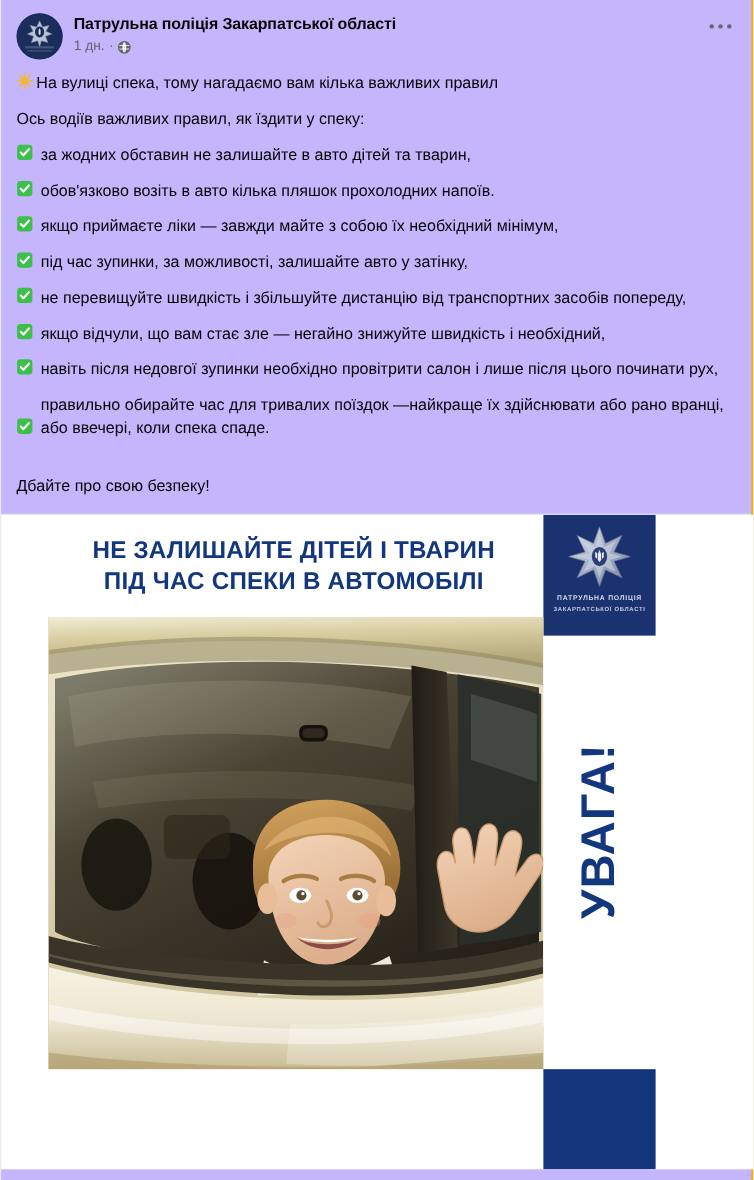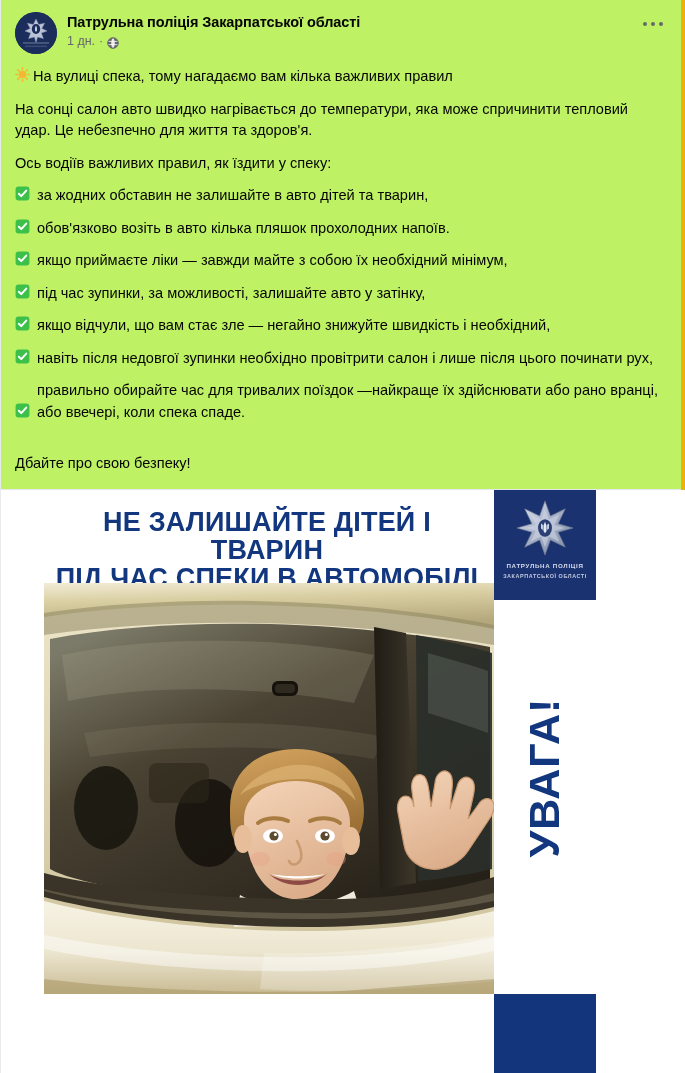--- a/index.html
+++ b/index.html
@@ -4,24 +4,24 @@
 <style>
   * { margin:0; padding:0; box-sizing:border-box; }
   html, body {
     width:685px; height:1073px;
     background:#ffffff;
     font-family:"Liberation Sans", sans-serif;
     overflow:hidden;
   }
   .post {
     width:685px; height:1073px;
-    background:#bef264;
+    background:#c4b5fd;
     position:relative;
     border-left:1px solid #e8eaed;
-    border-right:4px solid #eab308;
+    border-right:2px solid #eab308;
   }
 
   
   .post-header {
     display:flex;
     align-items:flex-start;
     padding:12px 14px 4px 14px;
     position:relative;
     height:60px;
   }
@@ -96,21 +96,21 @@
     overflow:hidden;
   }
 
   .headline {
     position:absolute;
     left:46px; top:18px;
     width:440px;
     text-align:center;
     color:#12377e;
     font-weight:bold;
-    font-size:27px;
+    font-size:22px;
     line-height:28px;
     letter-spacing:0.2px;
   }
   .headline .l2 { display:block; }
 
   
   .badge-block {
     position:absolute;
     left:493px; top:0px;
     width:102px; height:110px;
@@ -221,23 +221,20 @@
               <line x1="13.4" y1="8" x2="15.1" y2="8"></line>
               <line x1="3" y1="3" x2="4.2" y2="4.2"></line>
               <line x1="11.8" y1="11.8" x2="13" y2="13"></line>
               <line x1="13" y1="3" x2="11.8" y2="4.2"></line>
               <line x1="4.2" y1="11.8" x2="3" y2="13"></line>
             </g>
           </svg></span>
         <span class="txt">На вулиці спека, тому нагадаємо вам кілька важливих правил</span>
       </div>
       <div class="para plain">
-        <span class="txt">На сонці салон авто швидко нагрівається до температури, яка може спричинити тепловий удар. Це небезпечно для життя та здоров'я.</span>
-      </div>
-      <div class="para plain">
         <span class="txt">Ось водіїв важливих правил, як їздити у спеку:</span>
       </div>
       <div class="para">
         <span class="emoji check"><svg width="15" height="15" viewBox="0 0 16 16">
             <rect x="0.6" y="0.6" width="14.8" height="14.8" rx="3.2" fill="#3cc04a"></rect>
             <path d="M4.1,8.2 L6.7,10.8 L12.0,4.9" stroke="#ffffff" stroke-width="2.1" fill="none" stroke-linecap="round" stroke-linejoin="round"></path>
           </svg></span>
         <span class="txt">за жодних обставин не залишайте в авто дітей та тварин,</span>
       </div>
       <div class="para">
@@ -253,20 +250,27 @@
             <path d="M4.1,8.2 L6.7,10.8 L12.0,4.9" stroke="#ffffff" stroke-width="2.1" fill="none" stroke-linecap="round" stroke-linejoin="round"></path>
           </svg></span>
         <span class="txt">якщо приймаєте ліки —  завжди майте з собою їх необхідний мінімум,</span>
       </div>
       <div class="para">
         <span class="emoji check"><svg width="15" height="15" viewBox="0 0 16 16">
             <rect x="0.6" y="0.6" width="14.8" height="14.8" rx="3.2" fill="#3cc04a"></rect>
             <path d="M4.1,8.2 L6.7,10.8 L12.0,4.9" stroke="#ffffff" stroke-width="2.1" fill="none" stroke-linecap="round" stroke-linejoin="round"></path>
           </svg></span>
         <span class="txt">під час зупинки, за можливості, залишайте авто у затінку,</span>
+      </div>
+      <div class="para">
+        <span class="emoji check"><svg width="15" height="15" viewBox="0 0 16 16">
+            <rect x="0.6" y="0.6" width="14.8" height="14.8" rx="3.2" fill="#3cc04a"></rect>
+            <path d="M4.1,8.2 L6.7,10.8 L12.0,4.9" stroke="#ffffff" stroke-width="2.1" fill="none" stroke-linecap="round" stroke-linejoin="round"></path>
+          </svg></span>
+        <span class="txt">не перевищуйте швидкість і збільшуйте дистанцію від транспортних засобів  попереду,</span>
       </div>
       <div class="para">
         <span class="emoji check"><svg width="15" height="15" viewBox="0 0 16 16">
             <rect x="0.6" y="0.6" width="14.8" height="14.8" rx="3.2" fill="#3cc04a"></rect>
             <path d="M4.1,8.2 L6.7,10.8 L12.0,4.9" stroke="#ffffff" stroke-width="2.1" fill="none" stroke-linecap="round" stroke-linejoin="round"></path>
           </svg></span>
         <span class="txt">якщо відчули, що вам стає зле — негайно знижуйте швидкість і необхідний,</span>
       </div>
       <div class="para">
         <span class="emoji check"><svg width="15" height="15" viewBox="0 0 16 16">

